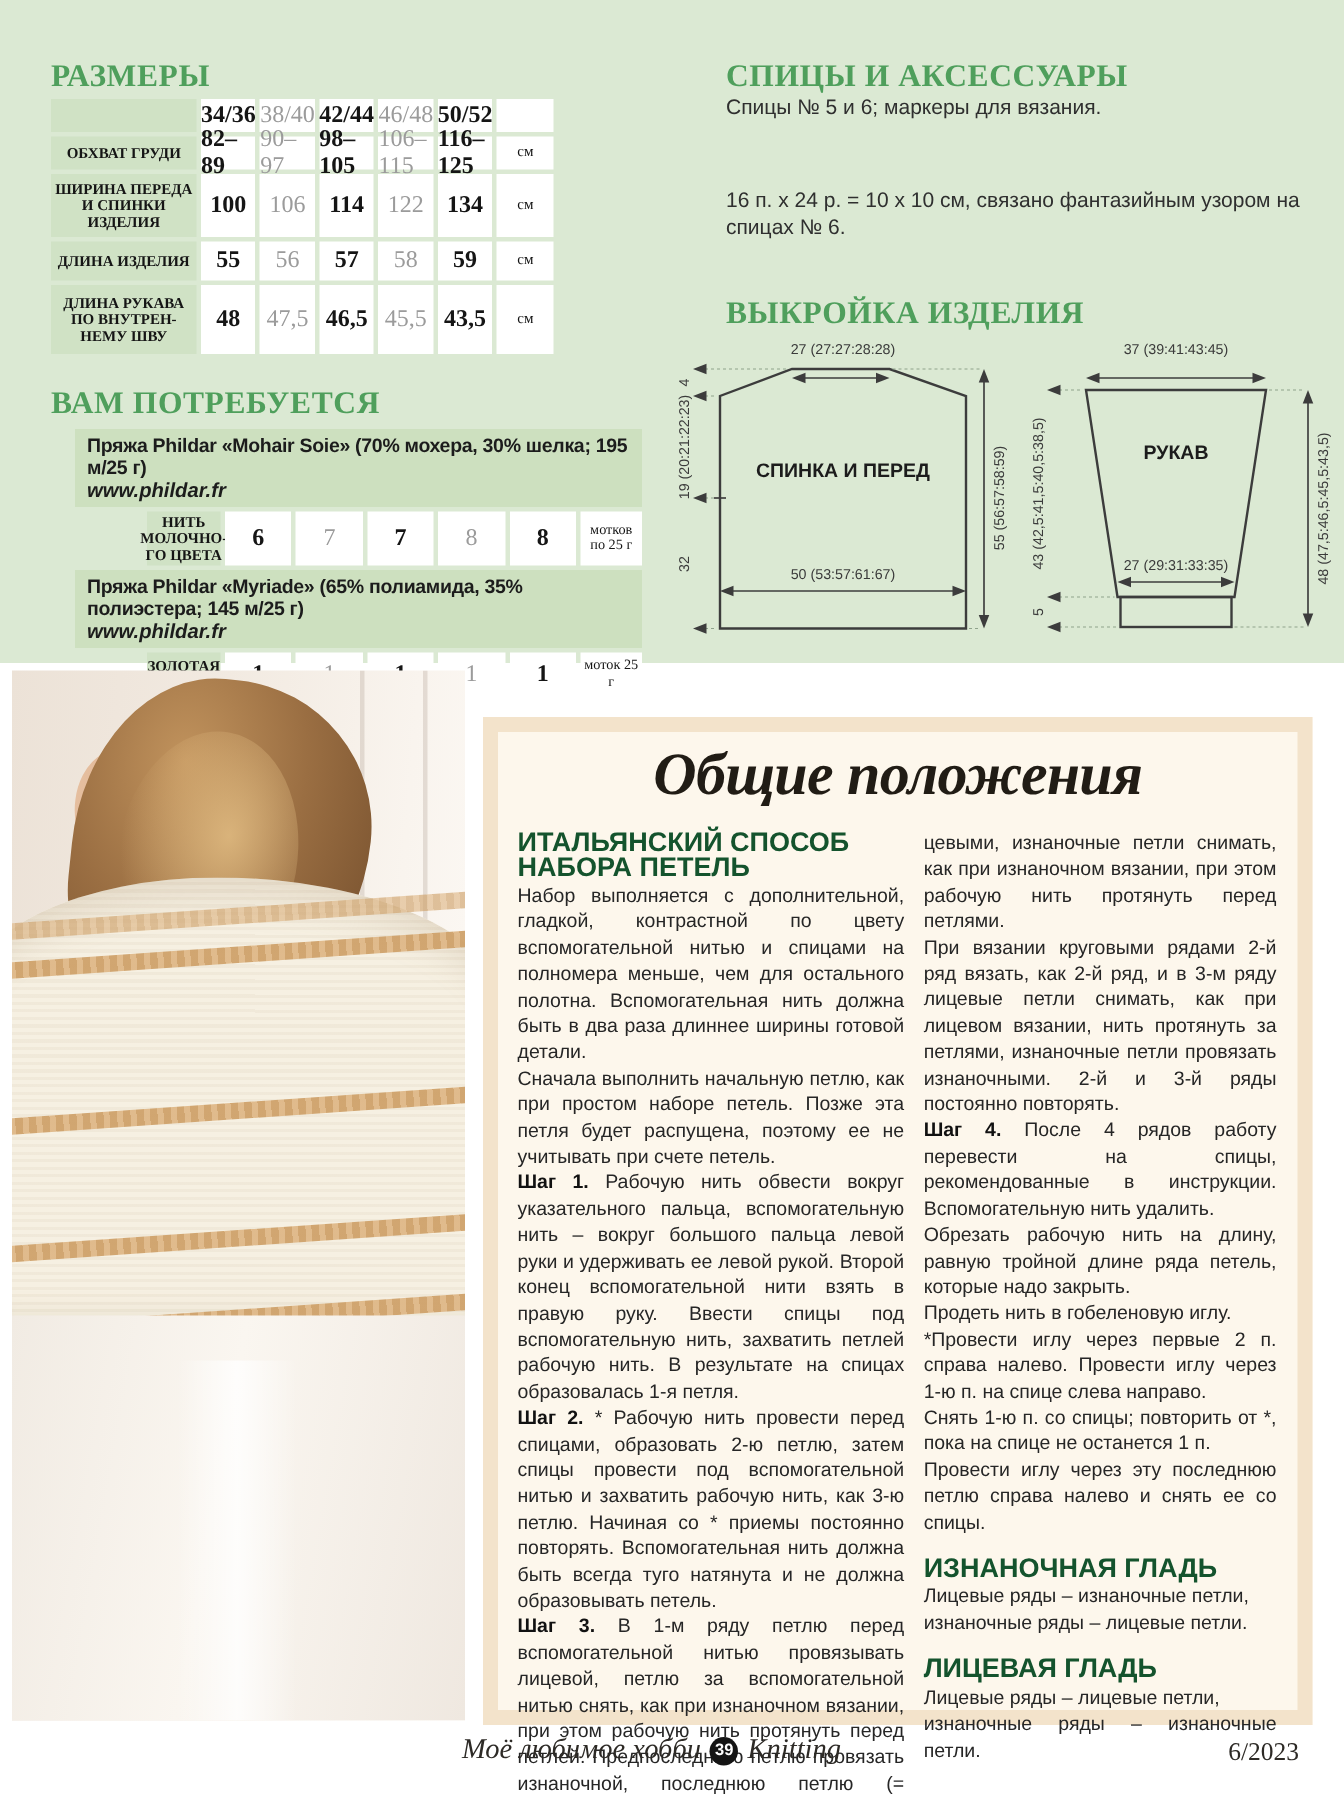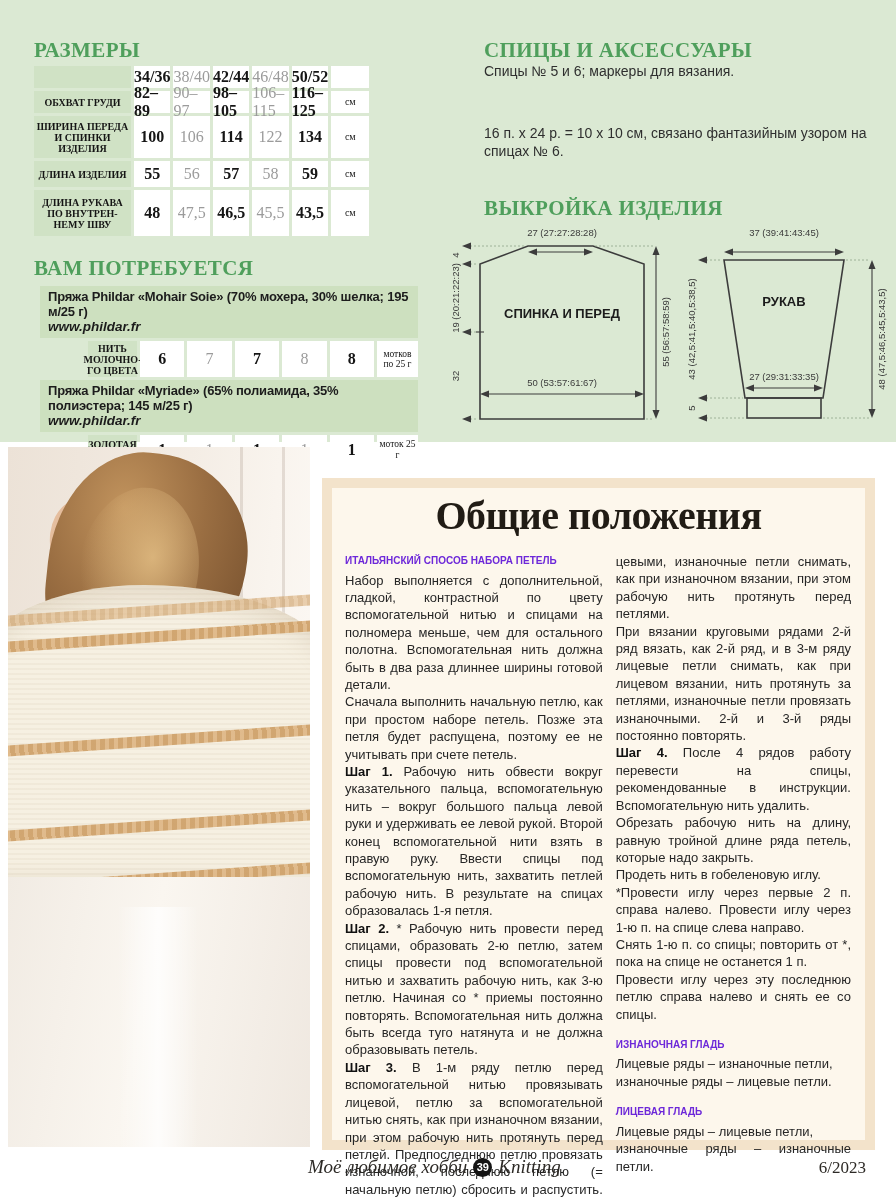--- a/index.html
+++ b/index.html
@@ -21,21 +21,21 @@
           font-family:"Liberation Serif", serif; color:#151515; }
   .cell.label { background:#d0e2c5; font-weight:bold; font-size:10px; line-height:11px;
                 text-align:center; padding:1px 2px; }
   .cell.value { font-size:16px; font-weight:bold; }
   .cell.value.gray { color:#9b9b9b; font-weight:normal; }
   .cell.unit { font-size:10px; line-height:10.5px; text-align:center; padding:0 1px; }
   .cell.blank-green { background:#d0e2c5; }
   .cell.blank-white { background:#ffffff; }
 
   
-  .materials { position:absolute; left:40px; top:286px; width:378px; }
+  .materials { position:absolute; left:50px; top:286px; width:378px; }
   .yarn-band { background:#cde0bf; padding:3px 8px 4px 8px; margin-bottom:3px; }
   .yarn-band .desc { font-size:13px; font-weight:bold; color:#1c1c1c; letter-spacing:-.2px; line-height:15px; }
   .yarn-band .url  { font-size:13.5px; font-weight:bold; font-style:italic; color:#1c1c1c; line-height:15px; }
   .mat-row { display:grid; grid-template-columns:97px repeat(5,1fr) 41px; gap:3px; margin-bottom:3px; }
   .mat-row .cell.label { font-size:10px;margin-left:48px; }
   .mat-row .cell.unit { font-size:9.5px; }
   .mat-row.r1 { grid-auto-rows:36px; }
   .mat-row.r2 { grid-auto-rows:29px; }
 
   
@@ -69,27 +69,27 @@
   .stripe { position:absolute; left:-6px; right:-6px; height:11px;
           background:repeating-linear-gradient(90deg,#cfa26b 0 5px,#dfb888 5px 9px);
           transform:rotate(-4deg); border-radius:5px; opacity:.95; }
   .skirt { position:absolute; left:0; top:430px; width:302px; height:270px;
           background:linear-gradient(100deg,#f1ebe3 0%,#faf6f0 45%,#efe8e0 100%); }
   .skirt-sheen { position:absolute; left:110px; top:460px; width:80px; height:240px;
           background:linear-gradient(90deg, rgba(255,255,255,0), rgba(255,255,255,.8), rgba(255,255,255,0)); }
 
   .article { position:absolute; left:322px; top:478px; width:553px; height:672px;
              background:#fdf7ec; border:10px solid #f3e3cb; }
-  .article-title { font-family:"Liberation Serif", serif; font-weight:bold;
+  .article-title { font-family:"Liberation Serif", serif; font-style:italic; font-weight:bold;
              font-size:40px; color:#211c15; text-align:center; margin-top:4px; letter-spacing:-.5px; }
   .cols { display:flex; gap:13px; padding:14px 14px 0 13px; }
   .col { text-align:justify; color:#262626; font-size:13px; line-height:17.4px; }
   .col-left { width:263px; }
   .col-right { width:240px; }
-  .col h3 { font-size:10px; line-height:16.5px; color:#6d28d9; margin:14px 0 2px 0; text-align:left; }
+  .col h3 { font-size:18px; line-height:16.5px; color:#14532d; margin:14px 0 2px 0; text-align:left; }
   .col h3.first { margin-top:0; }
   .col p { margin:0; }
   .col p.preline { white-space:pre-line; }
   .col b.lead { color:#111; }
 
   .footer { position:absolute; left:0; top:1156px; width:896px; height:30px;
             font-family:"Liberation Serif", serif; color:#2d2a26; }
   .footer-left { position:absolute; left:308px; top:0; display:flex; align-items:center; gap:6px;
             font-style:italic; font-size:19px; }
   .page-circle { display:inline-flex; width:19px; height:19px; border-radius:50%; background:#141414;

